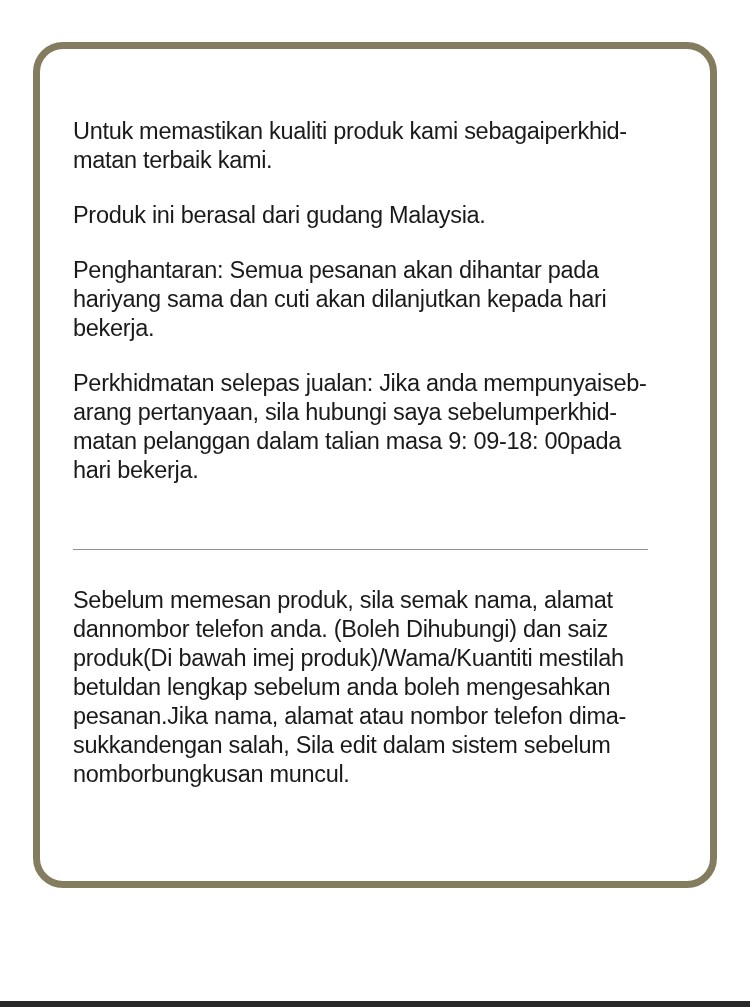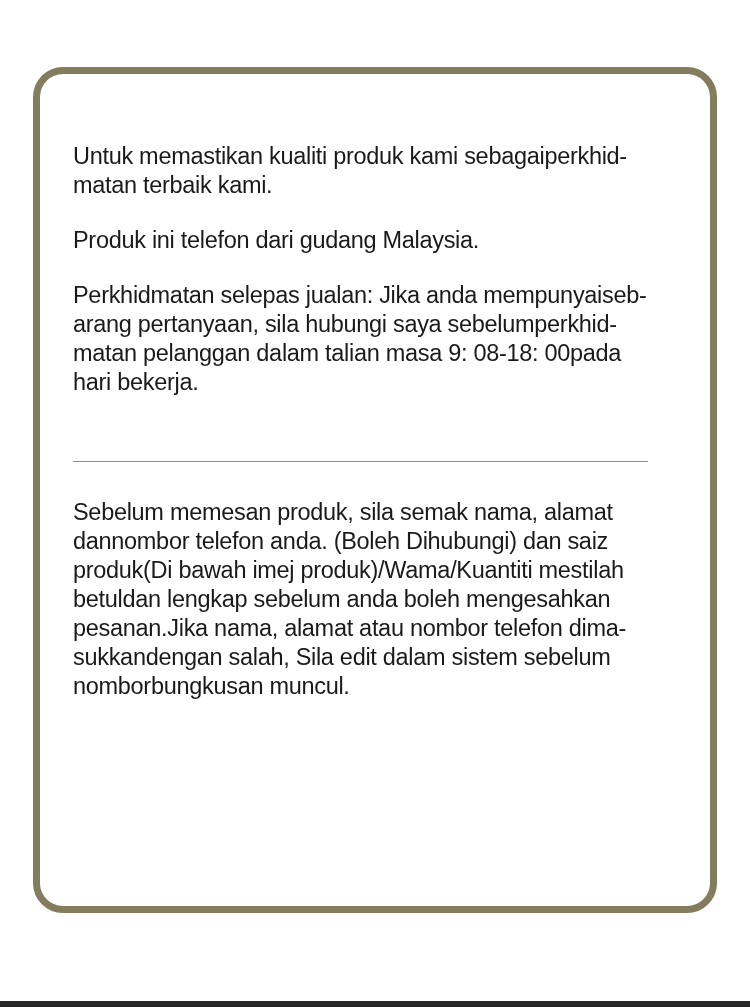--- a/index.html
+++ b/index.html
@@ -17,21 +17,21 @@
     width: 750px;
     height: 1007px;
     background: var(--bg);
     position: relative;
     overflow: hidden;
     font-family: "Liberation Sans", sans-serif;
   }
   .notice-card {
     position: absolute;
     left: 33px;
-    top: 67px;
+    top: 42px;
     width: 684px;
     height: 846px;
     box-sizing: border-box;
     border: 7px solid var(--border-color);
     border-radius: 30px;
     background: var(--bg);
     padding: 68px 28px 0 33px;
   }
   .para {
     margin: 26px 0 0 0;
@@ -61,24 +61,27 @@
     height: 6px;
     background: var(--strip-color);
   }
 </style>
 </head>
 <body>
 
 <div class="notice-card">
   <p class="para first">Untuk memastikan kualiti produk kami sebagaiperkhid-
 matan terbaik kami.</p>
-  <p class="para">Produk ini telefon dari gudang Malaysia.</p>
+  <p class="para">Produk ini berasal dari gudang Malaysia.</p>
+  <p class="para">Penghantaran: Semua pesanan akan dihantar pada
+hariyang sama dan cuti akan dilanjutkan kepada hari
+bekerja.</p>
   <p class="para">Perkhidmatan selepas jualan: Jika anda mempunyaiseb-
 arang pertanyaan, sila hubungi saya sebelumperkhid-
-matan pelanggan dalam talian masa 9: 08-18: 00pada
+matan pelanggan dalam talian masa 9: 09-18: 00pada
 hari bekerja.</p>
   <hr class="divider">
   <p class="para order-note">Sebelum memesan produk, sila semak nama, alamat
 dannombor telefon anda. (Boleh Dihubungi) dan saiz
 produk(Di bawah imej produk)/Wama/Kuantiti mestilah
 betuldan lengkap sebelum anda boleh mengesahkan
 pesanan.Jika nama, alamat atau nombor telefon dima-
 sukkandengan salah, Sila edit dalam sistem sebelum
 nomborbungkusan muncul.</p>
 </div>

